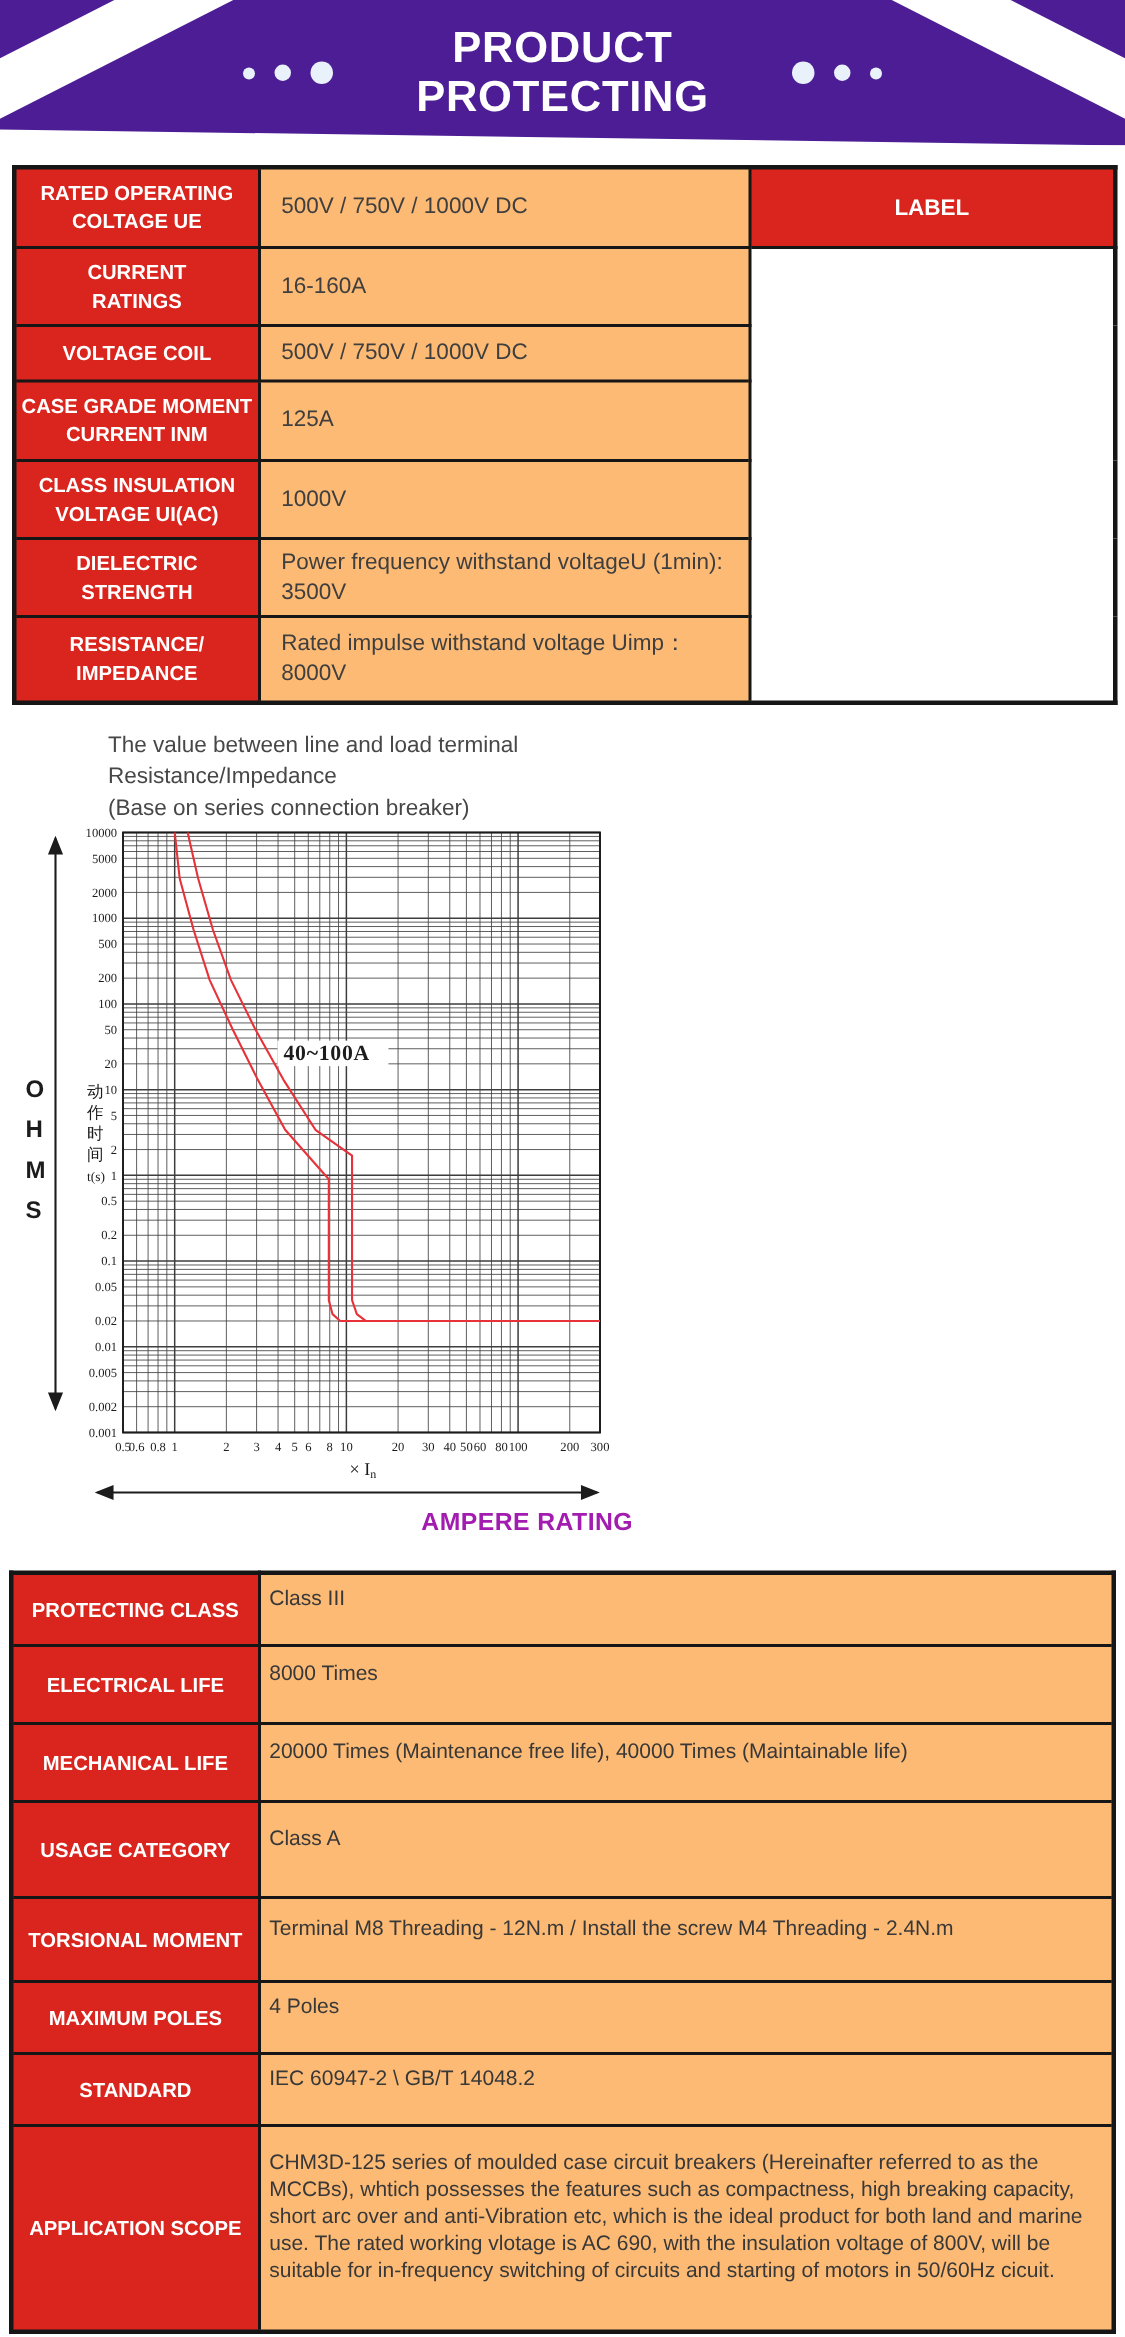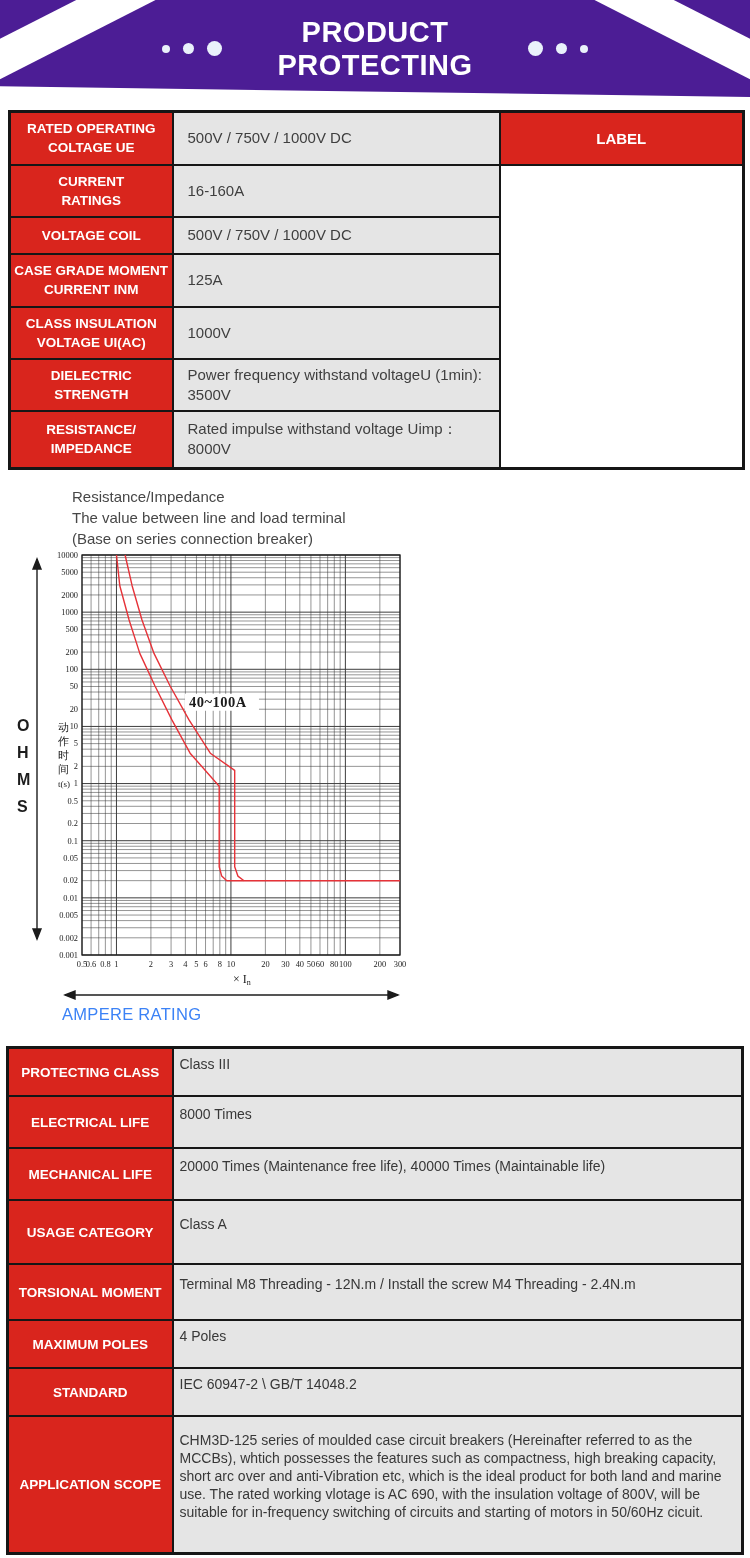--- a/index.html
+++ b/index.html
@@ -36,30 +36,30 @@
   #spec-top { margin: 13px 8px 0 8px; width: 734px; table-layout: fixed; border-radius: 30px; }
   #spec-top, #spec-bottom { border: 3px solid #161616; }
   #spec-top td, #spec-bottom td { border: 2px solid #161616; vertical-align: middle; }
   .red-cell {
     background: #d9251d; color: #ffffff; font-weight: bold;
     text-align: center; font-size: 13.5px; line-height: 19px;
     white-space: pre-line;
   }
   .value-cell {
     color: #3f3f3f; font-size: 15px; line-height: 20px;
-    padding-left: 14px; white-space: pre-line; background: #e5e5e5;
+    padding-left: 14px; white-space: pre-line; background: #fdba74;
   }
   .label-empty { background: #ffffff; }
   
   .chart-intro { margin: 16px 0 0 72px; }
   .chart-intro div { font-size: 15px; color: #474747; line-height: 21px; }
   #chart-wrap { margin-left: 2px; }
   .ampere-label {
-    width: 420px; text-align: left; padding-left: 60px;
-    font-size: 16.5px; font-weight: normal; color: #3b82f6; letter-spacing: 0.3px;
+    width: 420px; text-align: right; padding-left: 60px;
+    font-size: 16.5px; font-weight: bold; color: #a21caf; letter-spacing: 0.3px;
   }
   
   #spec-bottom { margin: 22px 6px 0 6px; width: 738px; table-layout: fixed; }
   #spec-bottom .red-cell { font-size: 13.5px; }
   #spec-bottom .value-cell { font-size: 14px; padding: 6px 10px 22px 6px; line-height: 18px; color: #383838; }
 </style>
 </head>
 <body>
 
 <div class="banner">
@@ -123,22 +123,22 @@
       <tr style="height: 58px;">
         <td class="red-cell">RESISTANCE/
 IMPEDANCE</td>
         <td class="value-cell">Rated impulse withstand voltage Uimp：
 8000V</td>
       </tr>
     </tbody>
 </table>
 
 <div class="chart-intro">
+  <div>The value between line and load terminal</div>
   <div>Resistance/Impedance</div>
-  <div>The value between line and load terminal</div>
   <div>(Base on series connection breaker)</div>
 </div>
 
 <div id="chart-wrap">
   <svg id="chart-svg" width="420" height="452" viewBox="0 0 420 452">
       <g stroke="#3d3d3d">
         <line x1="80" y1="6" x2="80" y2="406" stroke-width="0.55"></line>
         <line x1="89.06345046536526" y1="6" x2="89.06345046536526" y2="406" stroke-width="0.55"></line>
         <line x1="96.72648864573615" y1="6" x2="96.72648864573615" y2="406" stroke-width="0.55"></line>
         <line x1="103.36451425228213" y1="6" x2="103.36451425228213" y2="406" stroke-width="0.55"></line>

